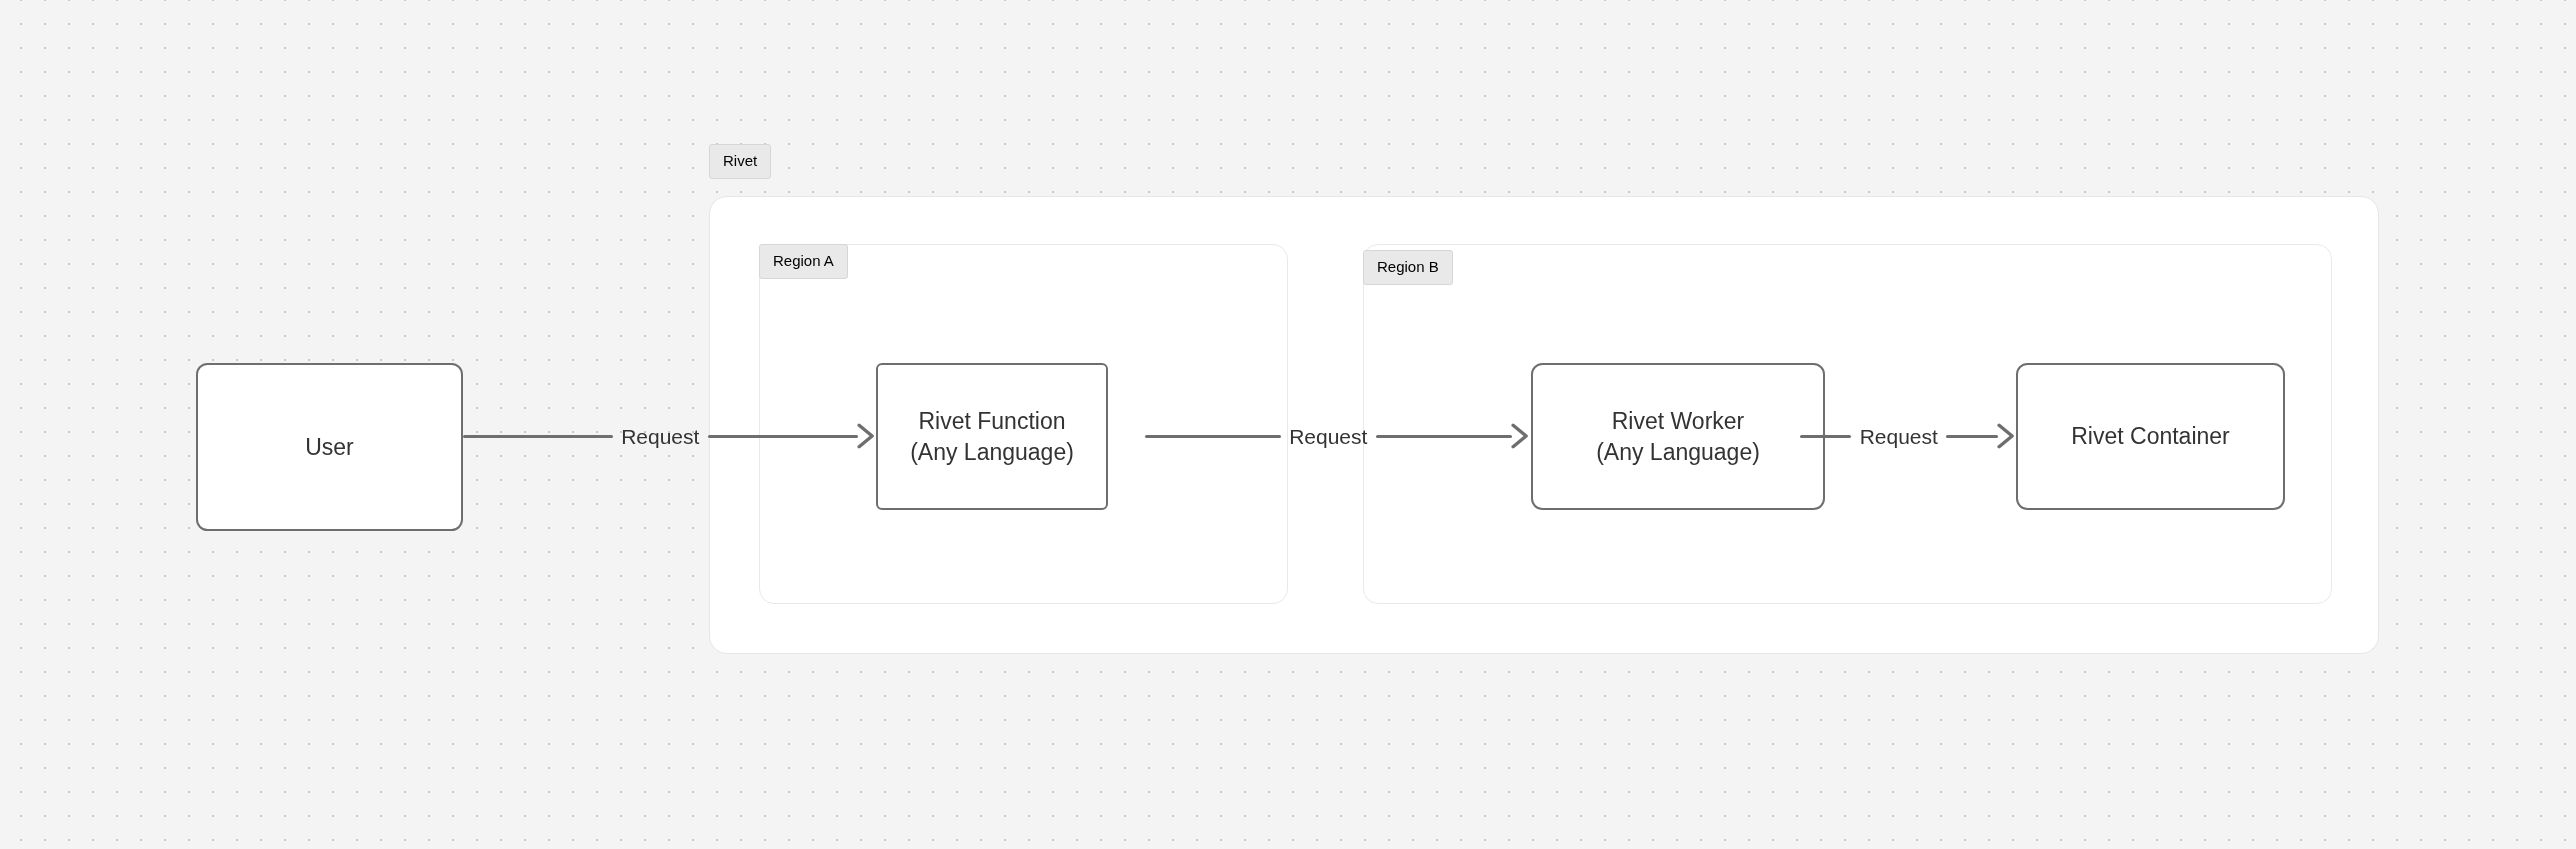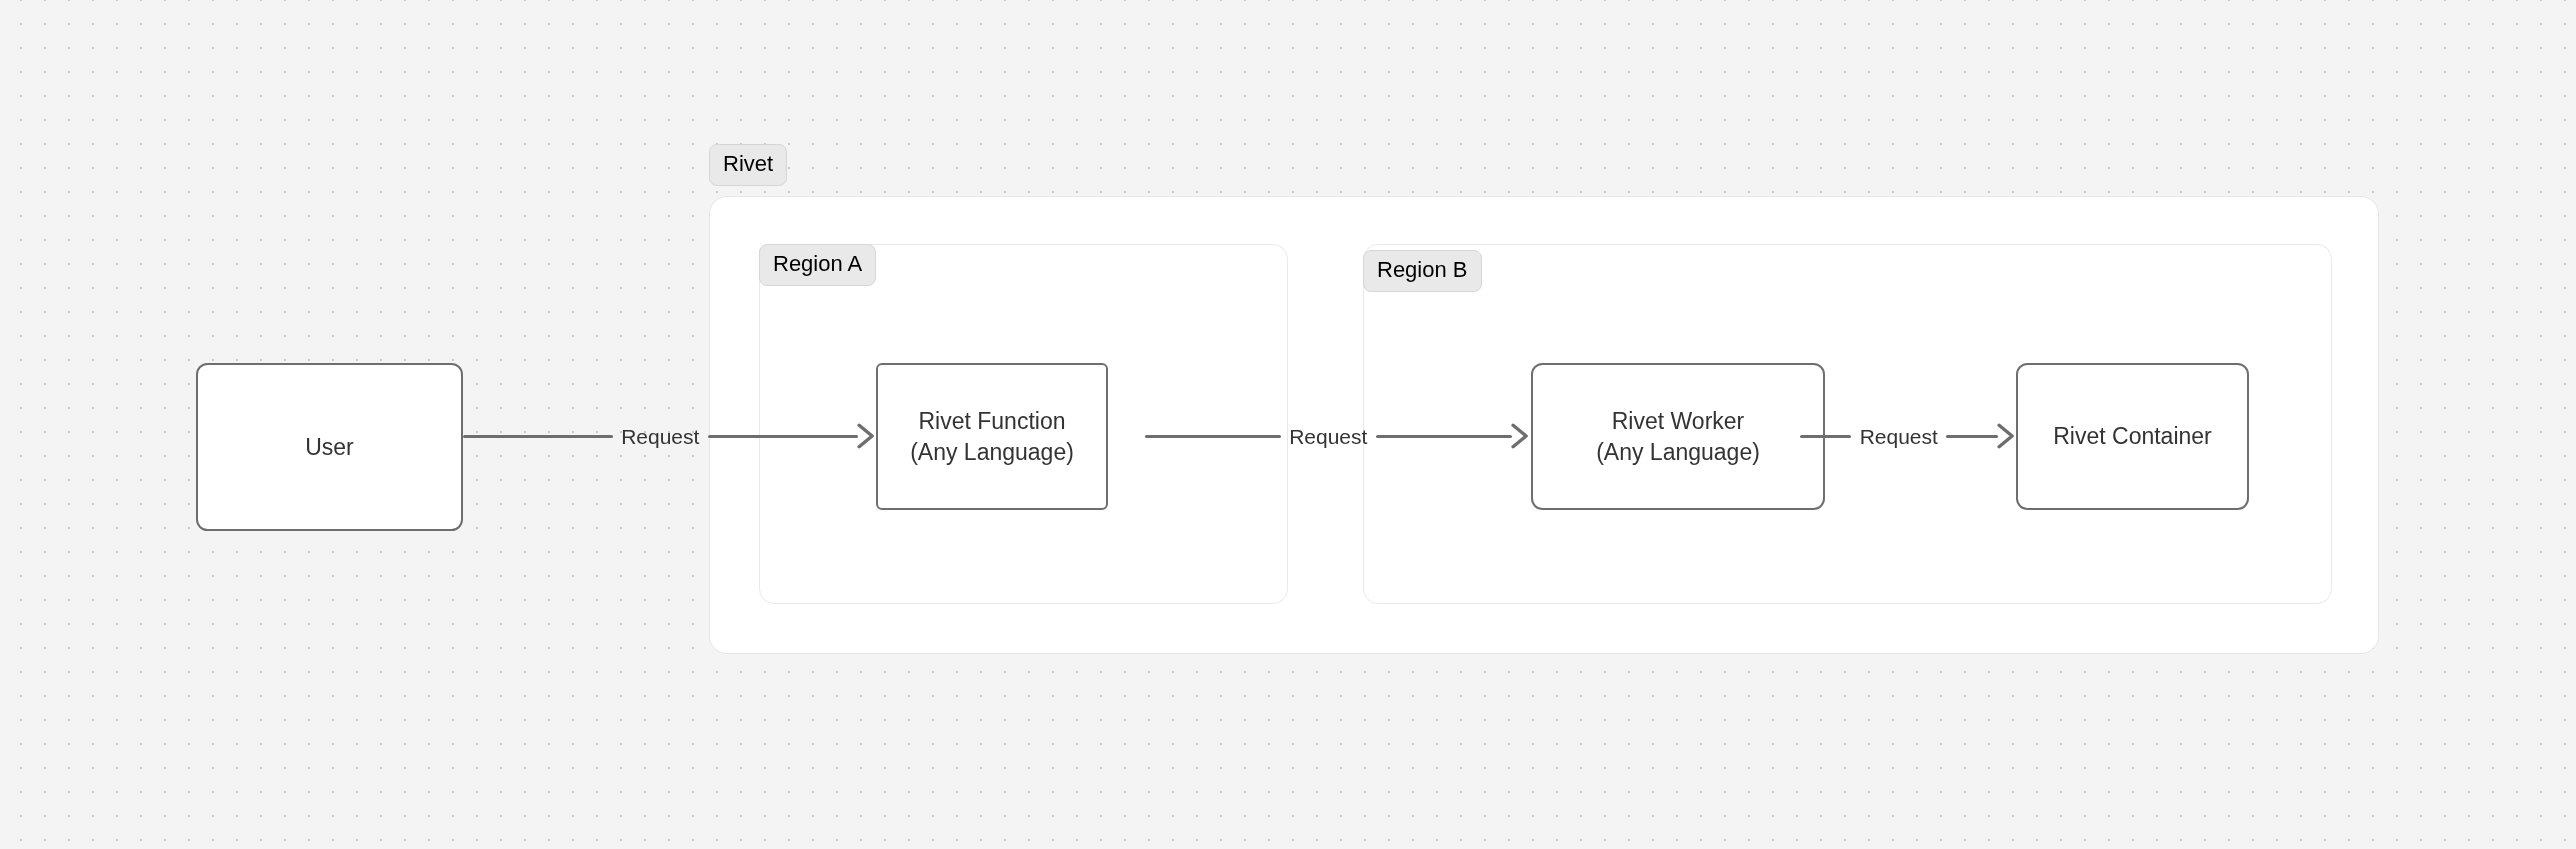--- a/index.html
+++ b/index.html
@@ -52,23 +52,23 @@
   #region-b { left: 1363px; width: 969px; }
 
   
   .badge {
     position: absolute;
     display: flex;
     align-items: center;
     justify-content: center;
     background: #e9e9e9;
     border: 1.1px solid #d6d6d6;
-    border-radius: 8px;
+    border-radius: 3px;
     color: #000000;
-    font-size: 22px;
+    font-size: 15px;
     line-height: 1;
     padding: 8.3px 13px 10px 13px;
     white-space: nowrap;
     box-sizing: border-box;
   }
   #badge-rivet    { left: 709px;  top: 144px; }
   #badge-region-a { left: 759px; top: 244px; }
   #badge-region-b { left: 1363px; top: 250px; }
 
   
@@ -83,21 +83,21 @@
     border-radius: 11.4px;
     box-sizing: border-box;
     color: #333333;
     font-size: 23px;
     line-height: 1.32;
     text-align: center;
   }
   #node-user      { left: 196px;  top: 363px; width: 267px; height: 168px; }
   #node-function  { left: 876px; top: 363px; width: 232px; height: 147px; border-radius: 6px; }
   #node-worker    { left: 1531px; top: 363px; width: 294px; height: 147px; }
-  #node-container { left: 2016px; top: 363px; width: 233px; height: 147px; }
+  #node-container { left: 2016px; top: 363px; width: 269px; height: 147px; }
   .node-line { display: block; }
 
   
   .edge {
     position: absolute;
     top: 413px;
     height: 46px;
     display: flex;
     flex-direction: row;
     align-items: center;

